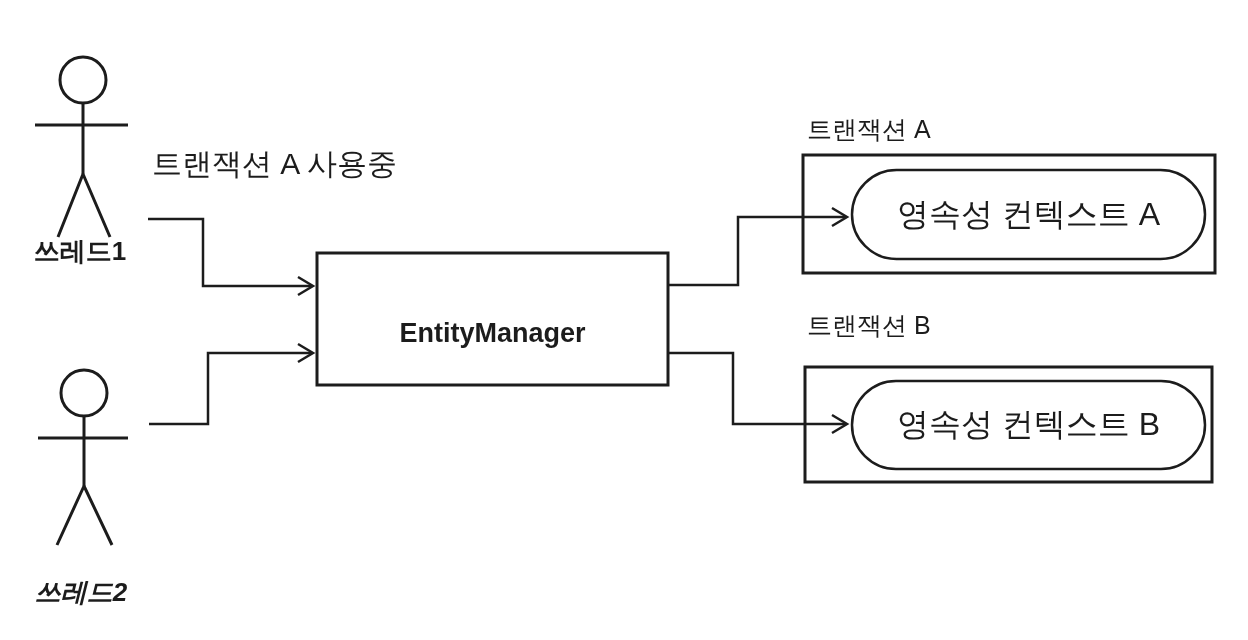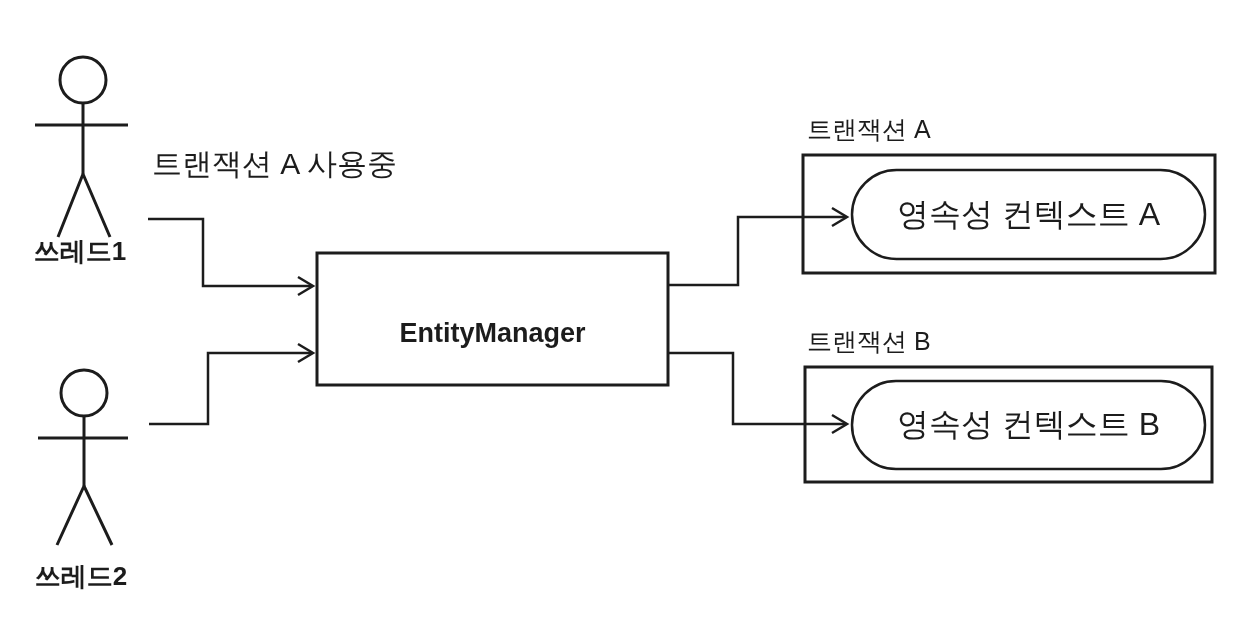--- a/index.html
+++ b/index.html
@@ -82,28 +82,28 @@
       <path d="M668 285 L738 285 L738 217 L845 217"></path>
       <path d="M832 208 L847 217 L832 226"></path>
 
       <path d="M668 353 L733 353 L733 424 L845 424"></path>
       <path d="M832 415 L847 424 L832 433"></path>
     </g>
   </svg>
 
   <div class="lbl actor-name" style="left:28px; top:237px; width:104px;">쓰레드1</div>
 
-  <div class="lbl actor-name" style="left:26px; top:562px; width:110px;">쓰레드2</div>
+  <div class="lbl actor-name" style="left:26px; top:578px; width:110px;font-style:italic;">쓰레드2</div>
 
   <div class="lbl status-label" style="left:152px; top:147px;">트랜잭션 A 사용중</div>
 
 
   <div class="lbl center em-label" style="left:317px; top:258px; width:351px; height:152px;">EntityManager</div>
 
   <div class="lbl tx-title" style="left:807px; top:116px;text-align:center;">트랜잭션 A</div>
 
-  <div class="lbl tx-title" style="left:807px; top:328px;">트랜잭션 B</div>
+  <div class="lbl tx-title" style="left:807px; top:312px;">트랜잭션 B</div>
 
   <div class="lbl center ctx-label" style="left:852px; top:170px; width:353px; height:89px;">영속성 컨텍스트 A</div>
 
   <div class="lbl center ctx-label" style="left:852px; top:381px; width:353px; height:88px;">영속성 컨텍스트 B</div>
 
 </div>
 
 </body></html>

